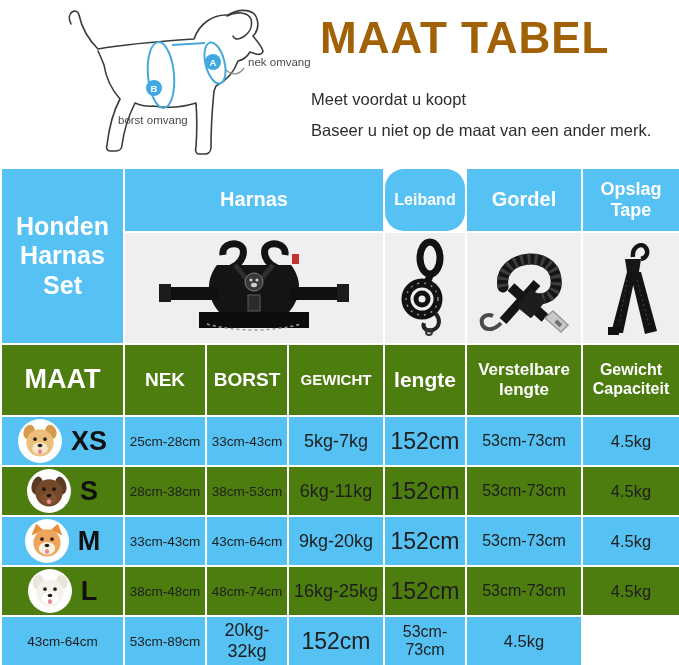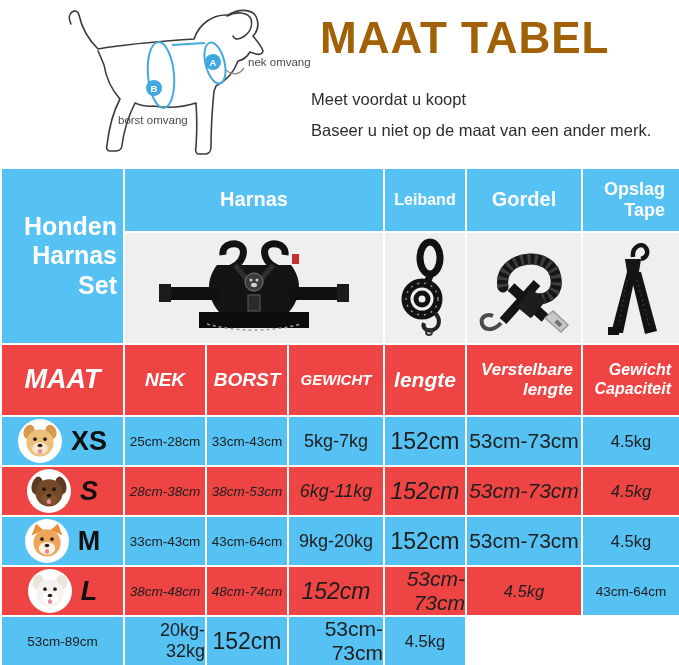--- a/index.html
+++ b/index.html
@@ -12,48 +12,48 @@
               color:#a16207;letter-spacing:1px;line-height:1;}
   .subtitle{position:absolute;left:311px;margin:0;font-size:16.5px;color:#2d2d2d;text-align:center;}
   .subtitle.s1{top:90px;}
   .subtitle.s2{top:121px;}
 
   
   .size-table{position:absolute;top:169px;left:0;width:677px;padding-left:2px;display:grid;
               grid-template-columns:121px 80px 80px 94px 80px 114px 96px;
               grid-template-rows:62px 110px 70px 48px 48px 48px 48px 48px;
               gap:2px;background:#fff;}
-  .cell{display:flex;align-items:center;justify-content:center;text-align:right;overflow:hidden;}
+  .cell{display:flex;align-items:center;justify-content:center;text-align:center;overflow:hidden;}
   .blue{background:#56c1f3;}
-  .pink{background:#ef4444;font-style:italic;}
+  .pink{background:#4d7c0f;}
   .imgcell{background:#efefef;}
   .hdr{color:#ffffff;font-weight:bold;line-height:1.18;}
 
   .set-cell{grid-column:1;grid-row:1 / 3;font-size:25px;padding:0 6px;}
   .h-harnas{grid-column:2 / 5;grid-row:1;font-size:20px;}
-  .h-leiband{grid-column:5;grid-row:1;font-size:16px;}
+  .h-leiband{grid-column:5;grid-row:1;font-size:16px;border-radius:19px;}
   .h-gordel{grid-column:6;grid-row:1;font-size:20px;}
   .h-opslag{grid-column:7;grid-row:1;font-size:18px;padding:0 14px;}
   .img-harnas{grid-column:2 / 5;grid-row:2;}
   .img-leiband{grid-column:5;grid-row:2;}
   .img-gordel{grid-column:6;grid-row:2;}
   .img-opslag{grid-column:7;grid-row:2;}
 
   .h2-maat{font-size:27px;}
   .h2-nek,.h2-borst{font-size:19px;}
   .h2-gewicht{font-size:15px;}
   .h2-lengte{font-size:21px;}
   .h2-verstel{font-size:17px;padding:0 8px;}
   .h2-cap{font-size:16px;padding:0 8px;}
 
   .data{color:#1e1e1e;}
   .c-nek,.c-borst{font-size:13.5px;}
   .c-gewicht{font-size:18px;}
   .c-lengte{font-size:23px;}
-  .c-verstel{font-size:21px;}
+  .c-verstel{font-size:16px;}
   .c-cap{font-size:16.5px;}
 
   .size-cell{justify-content:center;gap:9px;}
   .size-letter{font-size:27px;font-weight:bold;color:#111;}
   .dog-circle{width:44px;height:44px;border-radius:50%;background:radial-gradient(#ffffff 60%,#f0f0f0);
               display:flex;align-items:center;justify-content:center;flex:0 0 44px;}
 </style>
 </head>
 <body>
 
@@ -228,20 +228,21 @@
           <circle cx="16.5" cy="20" r="2" fill="#2a2218"></circle>
             <circle cx="27.5" cy="20" r="2" fill="#2a2218"></circle>
           <ellipse cx="22" cy="27" rx="2.6" ry="2" fill="#26201a"></ellipse>
           <ellipse cx="22" cy="33.5" rx="2.4" ry="2.8" fill="#e98a9a"></ellipse>
         </svg>
       </span>
       <span class="size-letter">L</span>
     </div>
     <div class="cell pink data c-nek">38cm-48cm</div>
     <div class="cell pink data c-borst">48cm-74cm</div>
+    <div class="cell pink data c-gewicht">16kg-25kg</div>
     <div class="cell pink data c-lengte">152cm</div>
     <div class="cell pink data c-verstel">53cm-73cm</div>
     <div class="cell pink data c-cap">4.5kg</div>
 
     <div class="cell blue data c-nek">43cm-64cm</div>
     <div class="cell blue data c-borst">53cm-89cm</div>
     <div class="cell blue data c-gewicht">20kg-32kg</div>
     <div class="cell blue data c-lengte">152cm</div>
     <div class="cell blue data c-verstel">53cm-73cm</div>
     <div class="cell blue data c-cap">4.5kg</div>

